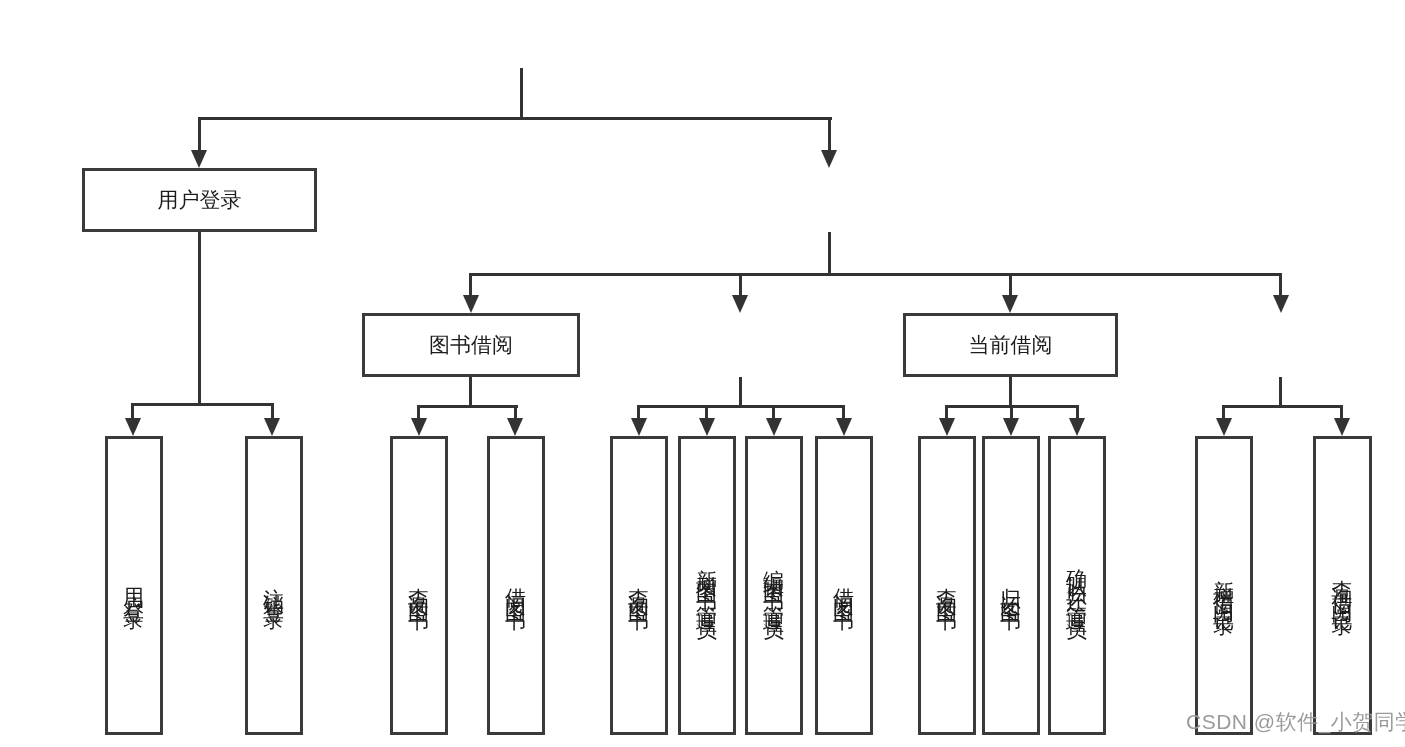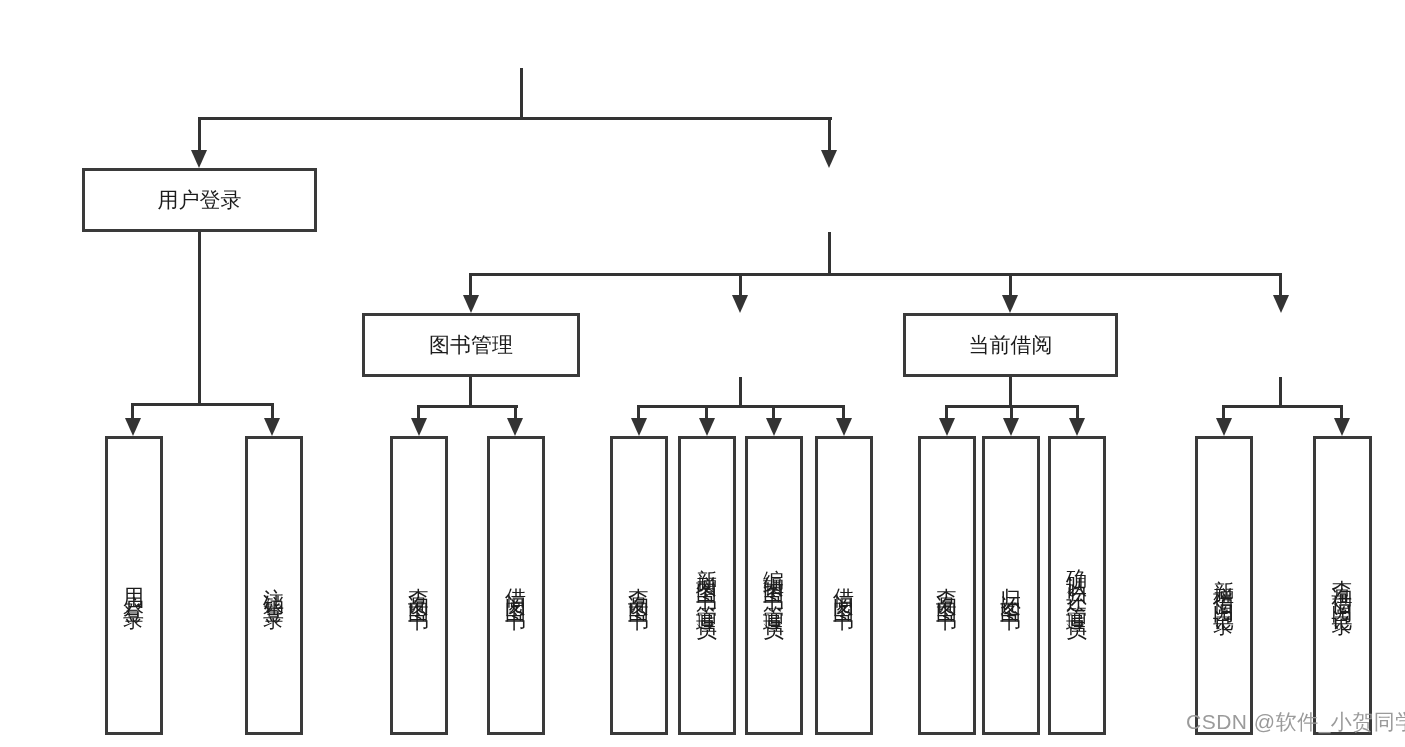--- a/index.html
+++ b/index.html
@@ -35,21 +35,21 @@
 
 <div id="canvas">
 
 
   <div class="box" style="left:82px;top:168px;width:235px;height:64px;">
     <span>用户登录</span>
   </div>
 
 
   <div class="box" style="left:362px;top:313px;width:218px;height:64px;">
-    <span>图书管理</span>
+    <span>图书借阅</span>
   </div>
 
 
   <div class="box" style="left:903px;top:313px;width:215px;height:64px;">
     <span>当前借阅</span>
   </div>
 
 
   <div class="box leaf" style="left:105px;top:436px;width:58px;height:299px;">用户登录</div>
   <div class="box leaf" style="left:245px;top:436px;width:58px;height:299px;">注销登录</div>

